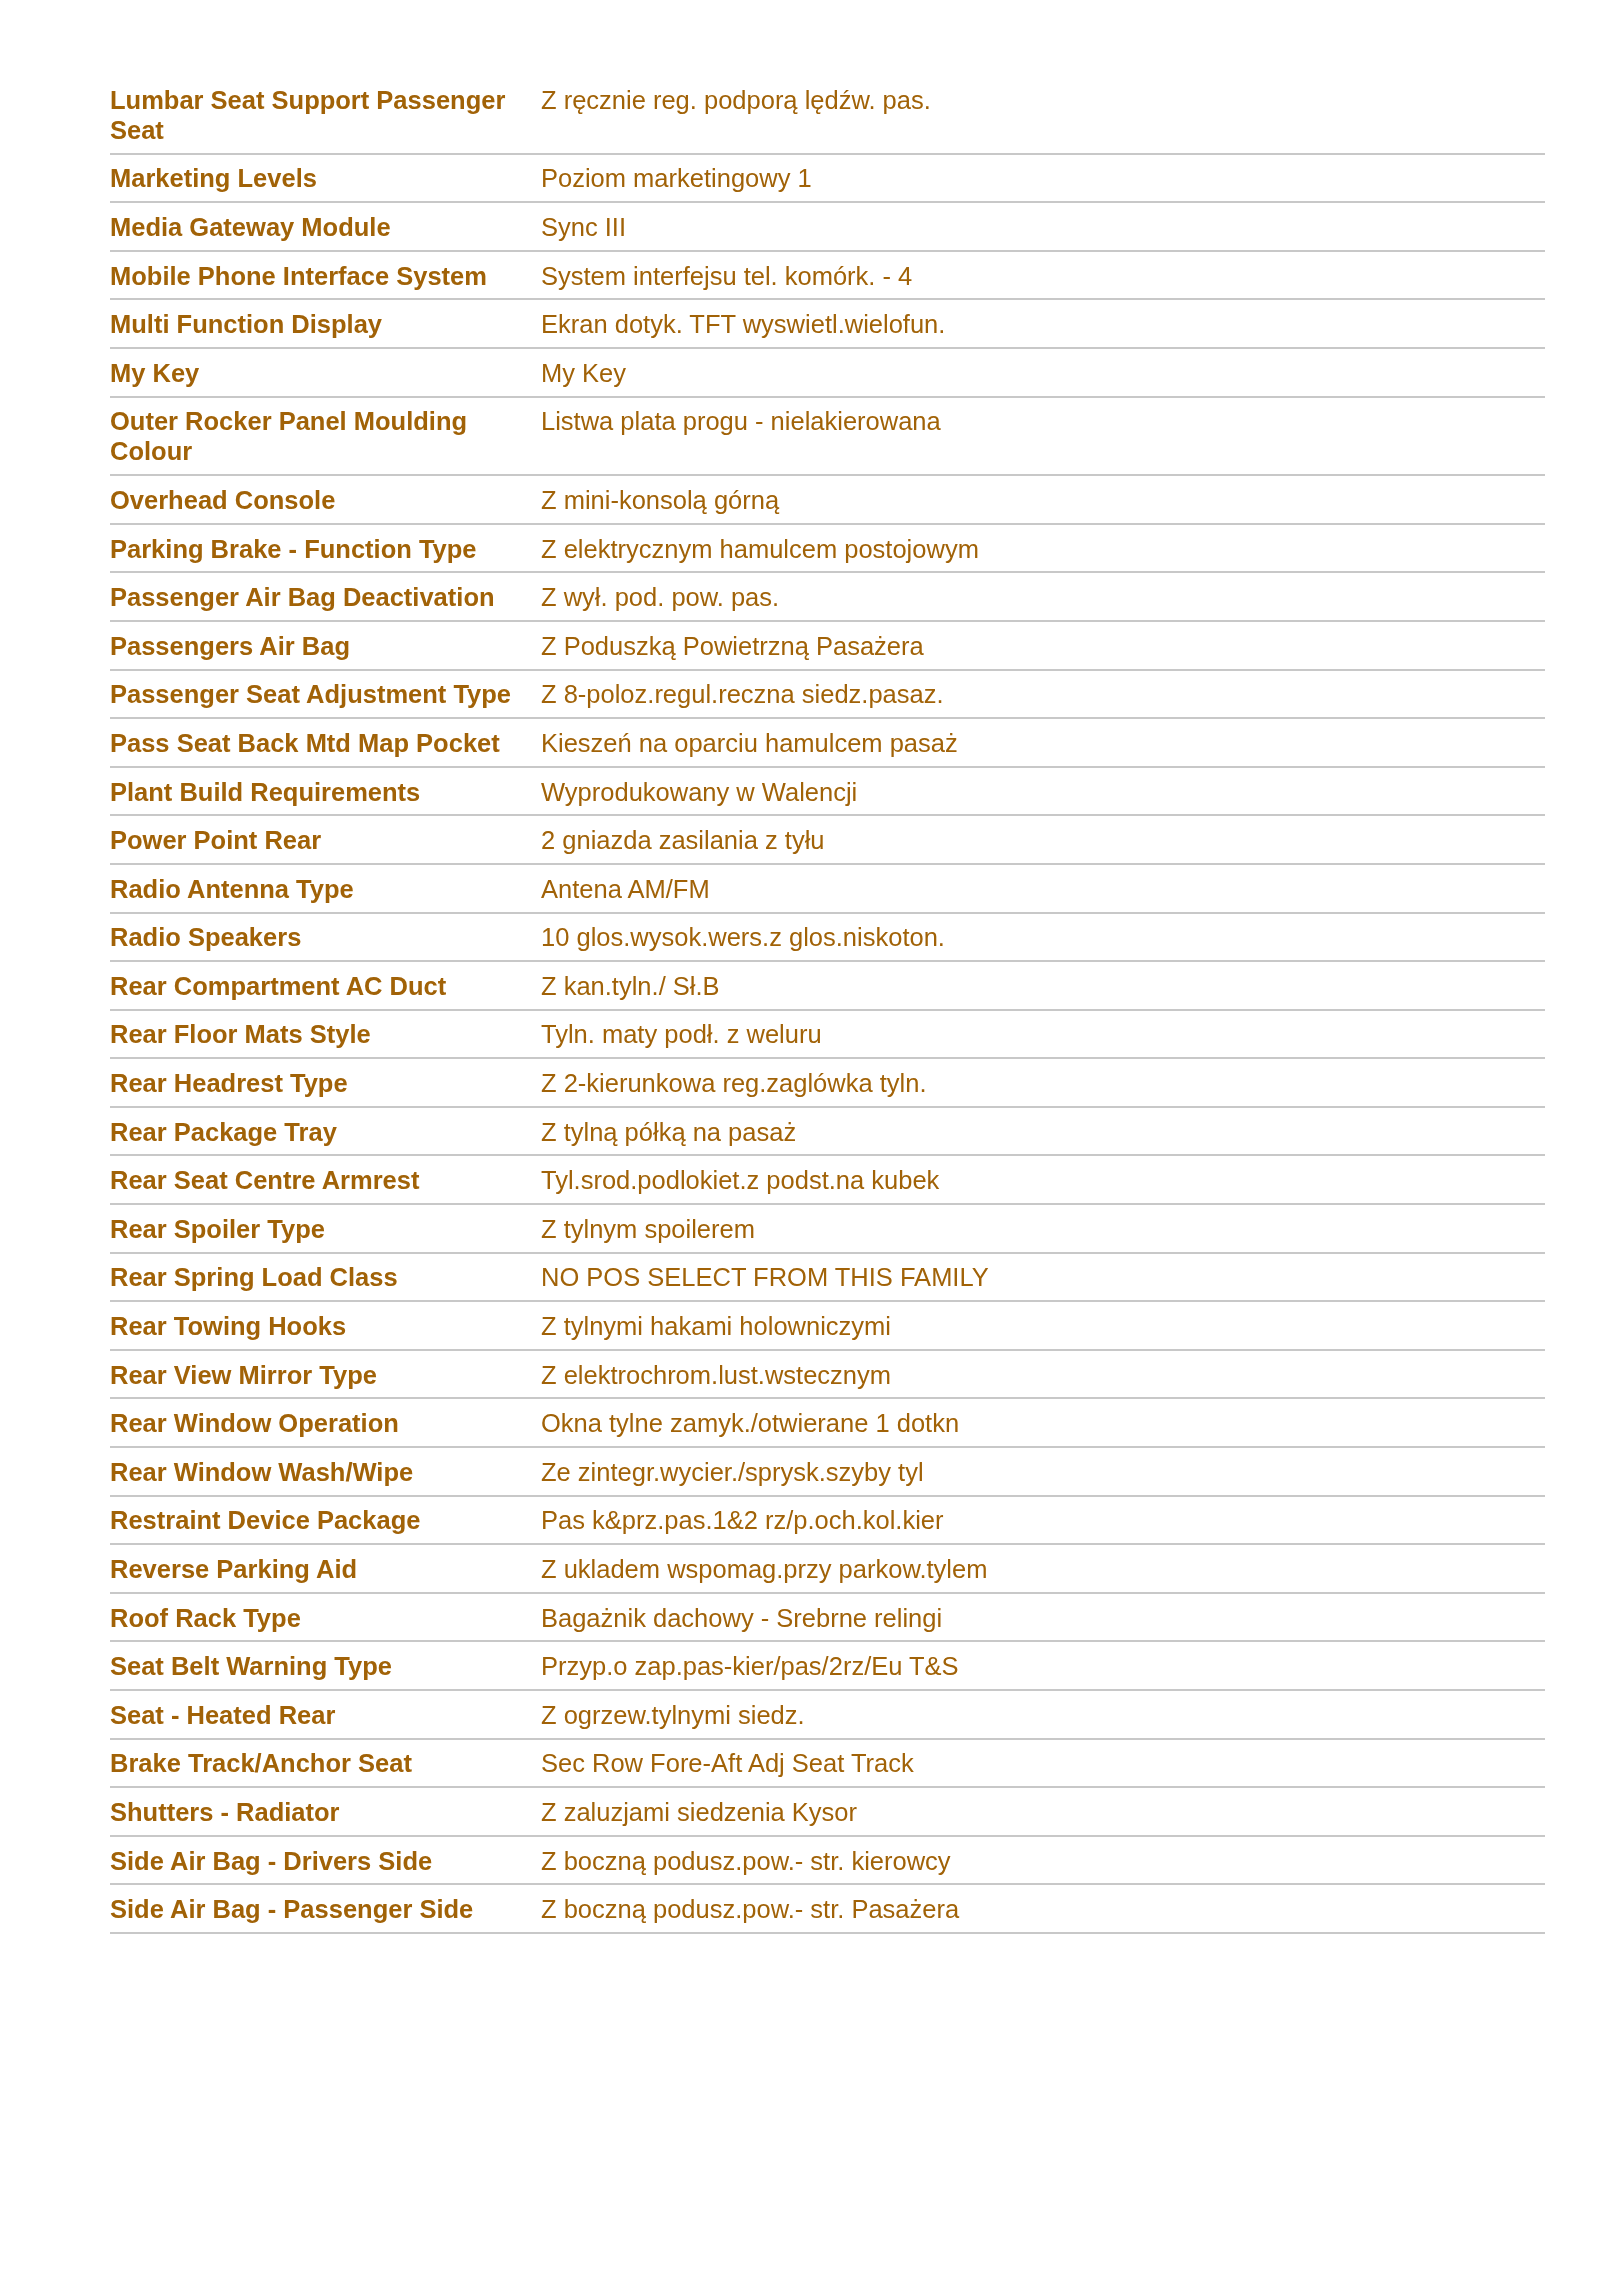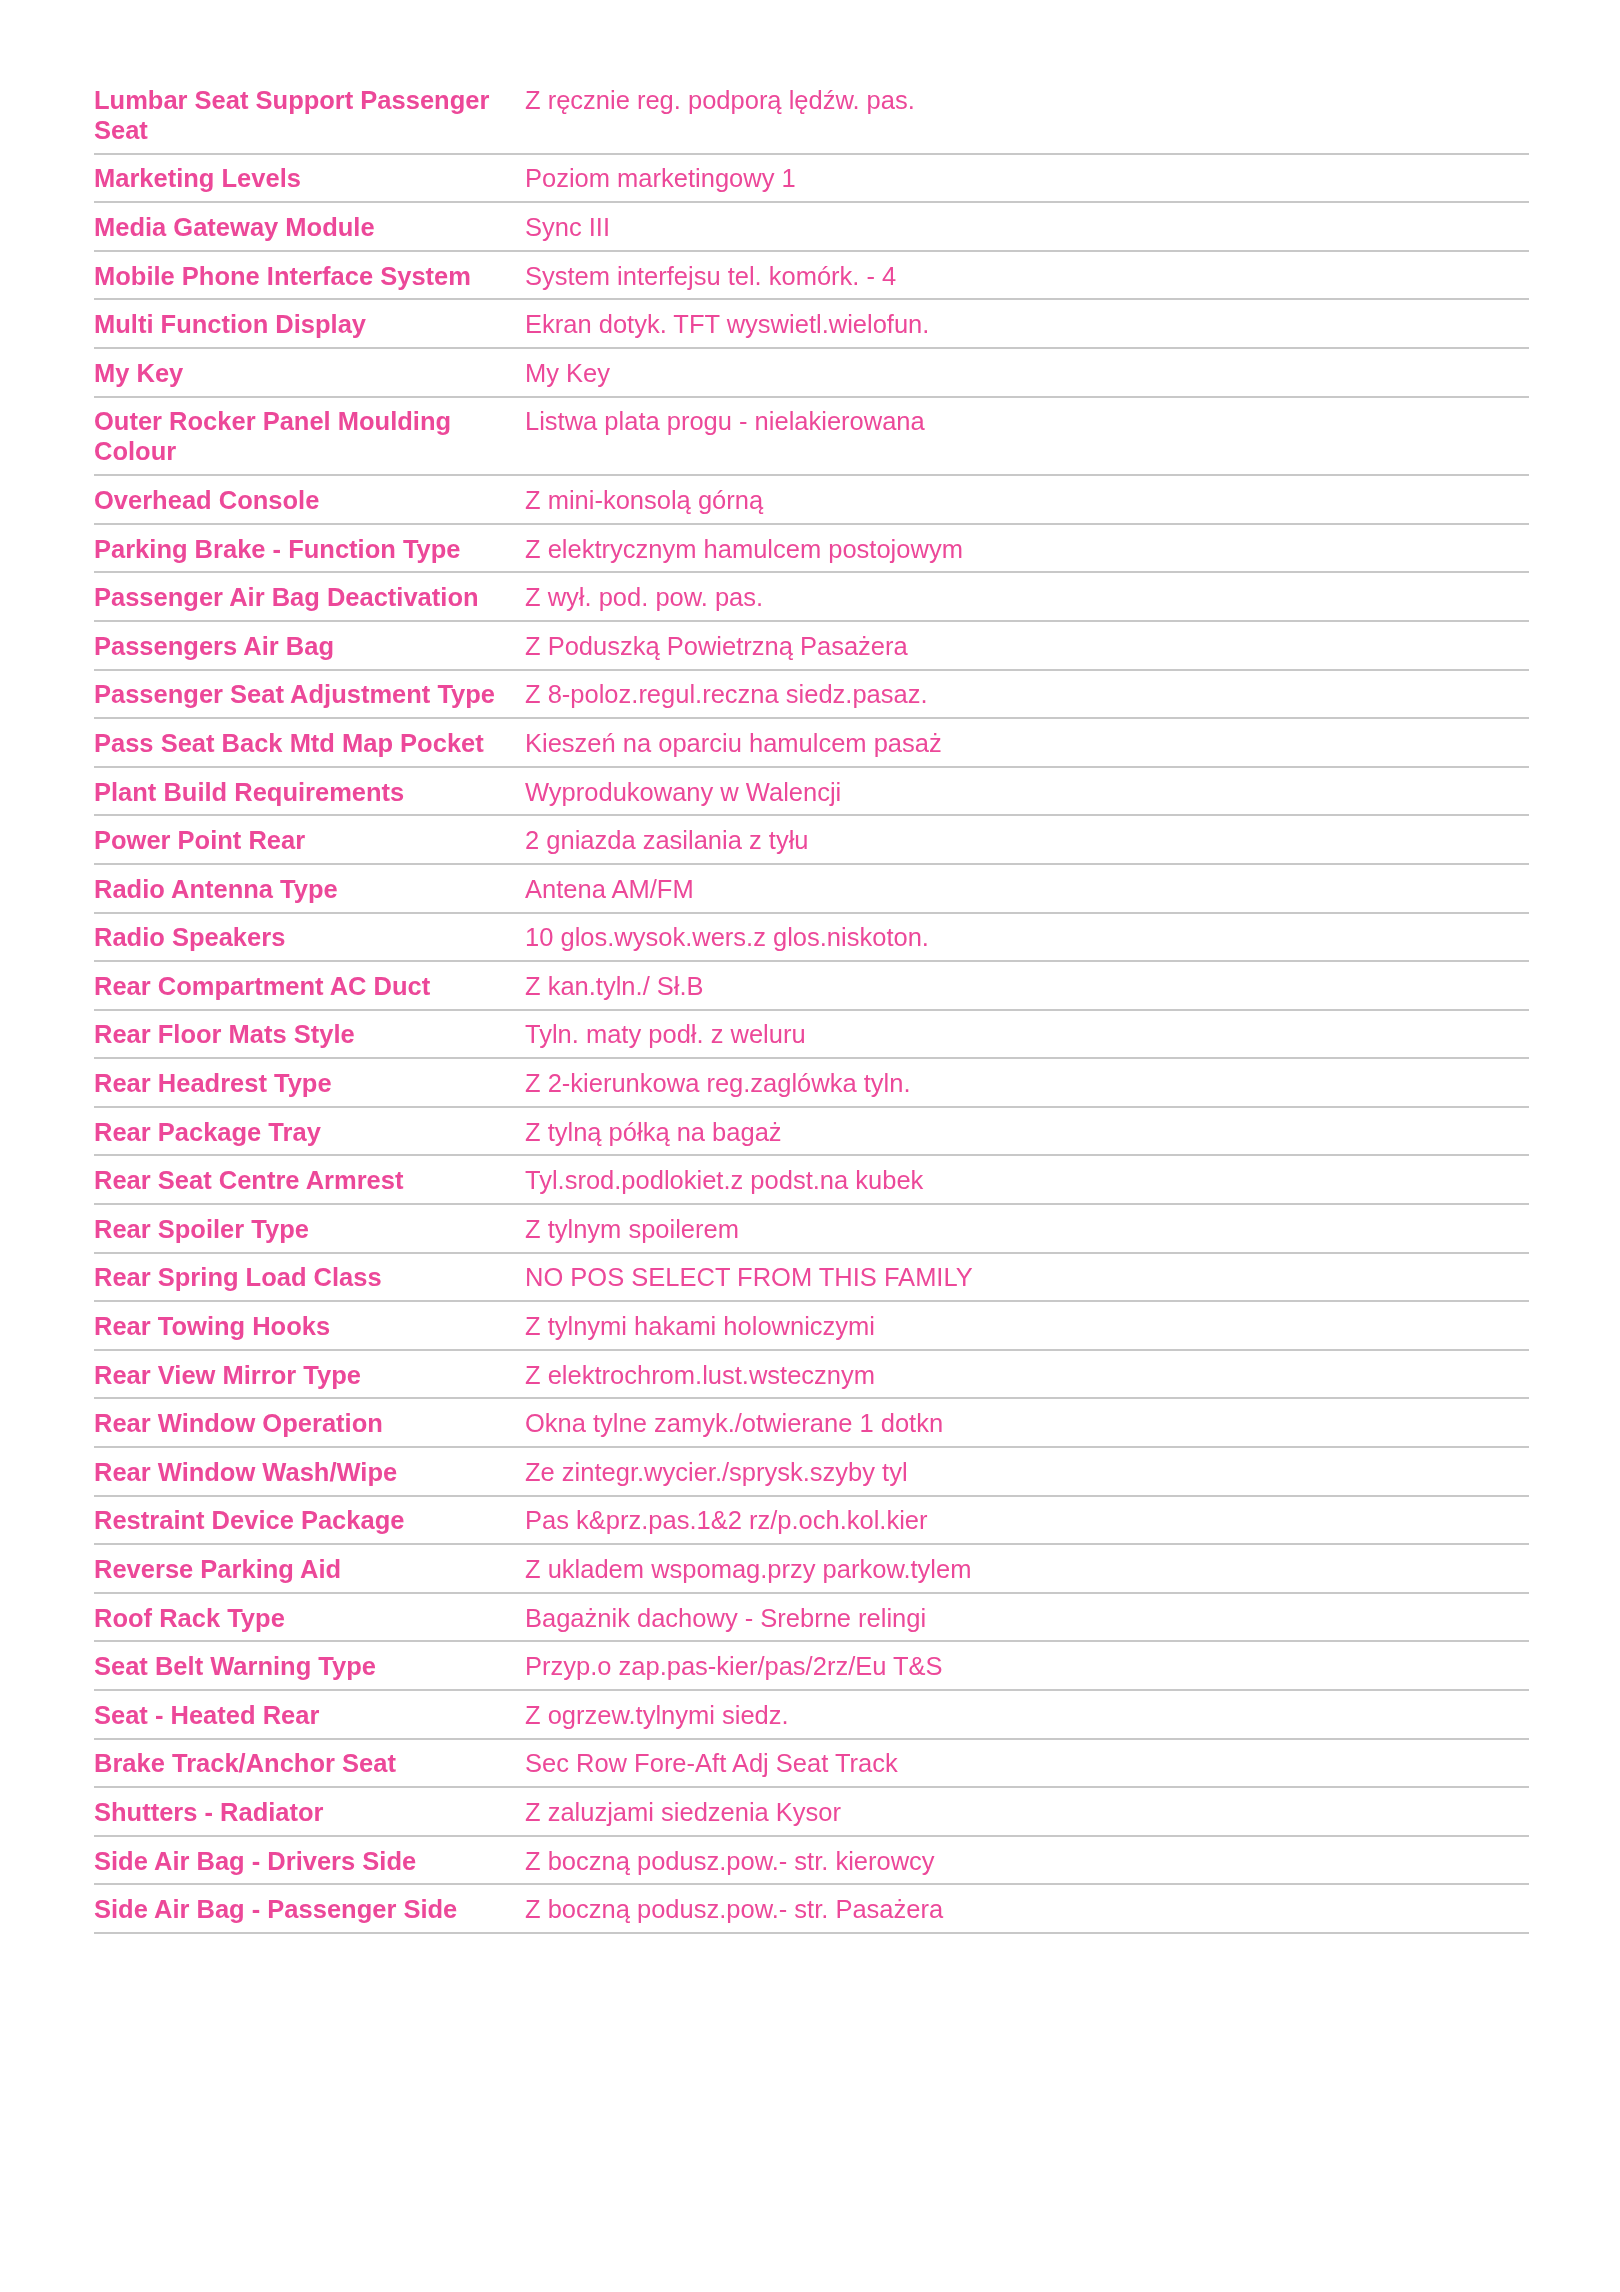--- a/index.html
+++ b/index.html
@@ -1,21 +1,21 @@
 <!DOCTYPE html>
 <html><head>
   <meta charset="utf-8">
   <style>
     html, body { margin: 0; padding: 0; background: #ffffff; }
     body { width: 1620px; height: 2293px; position: relative; overflow: hidden; }
     .spec-table {
-      position: absolute; left: 94px; top: 76px; width: 1435px;
+      position: absolute; left: 110px; top: 76px; width: 1435px;
       border-collapse: collapse;
       font-family: "Liberation Sans", sans-serif;
-      font-size: 25.5px; color: #ec4899;
+      font-size: 25.5px; color: #a16207;
     }
     .spec-table td {
       padding: 8.8px 0 7.8px 0; line-height: 30px; vertical-align: top;
       border-bottom: 2px solid #c8c8c8;
     }
     .spec-table td.label { width: 431px; font-weight: bold; padding-right: 0; }
     .spec-table td.value { font-weight: normal; }
   </style>
 </head>
 <body>
@@ -97,21 +97,21 @@
       <tr>
         <td class="label">Rear Floor Mats Style</td>
         <td class="value">Tyln. maty podł. z weluru</td>
       </tr>
       <tr>
         <td class="label">Rear Headrest Type</td>
         <td class="value">Z 2-kierunkowa reg.zaglówka tyln.</td>
       </tr>
       <tr>
         <td class="label">Rear Package Tray</td>
-        <td class="value">Z tylną półką na bagaż</td>
+        <td class="value">Z tylną półką na pasaż</td>
       </tr>
       <tr>
         <td class="label">Rear Seat Centre Armrest</td>
         <td class="value">Tyl.srod.podlokiet.z podst.na kubek</td>
       </tr>
       <tr>
         <td class="label">Rear Spoiler Type</td>
         <td class="value">Z tylnym spoilerem</td>
       </tr>
       <tr>

